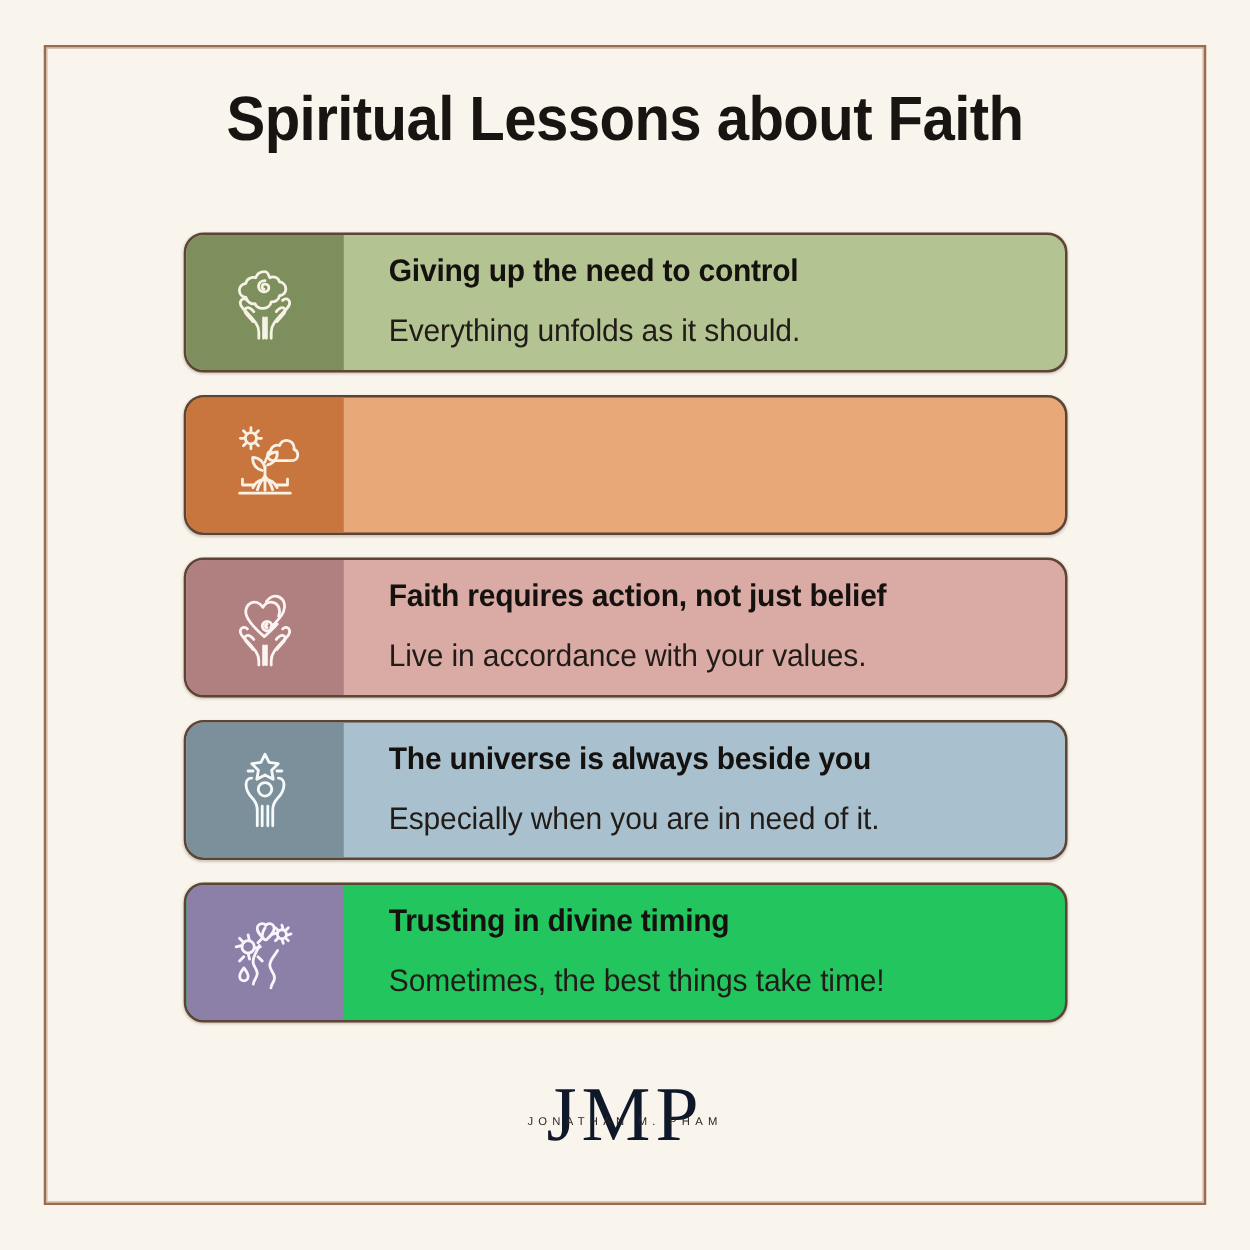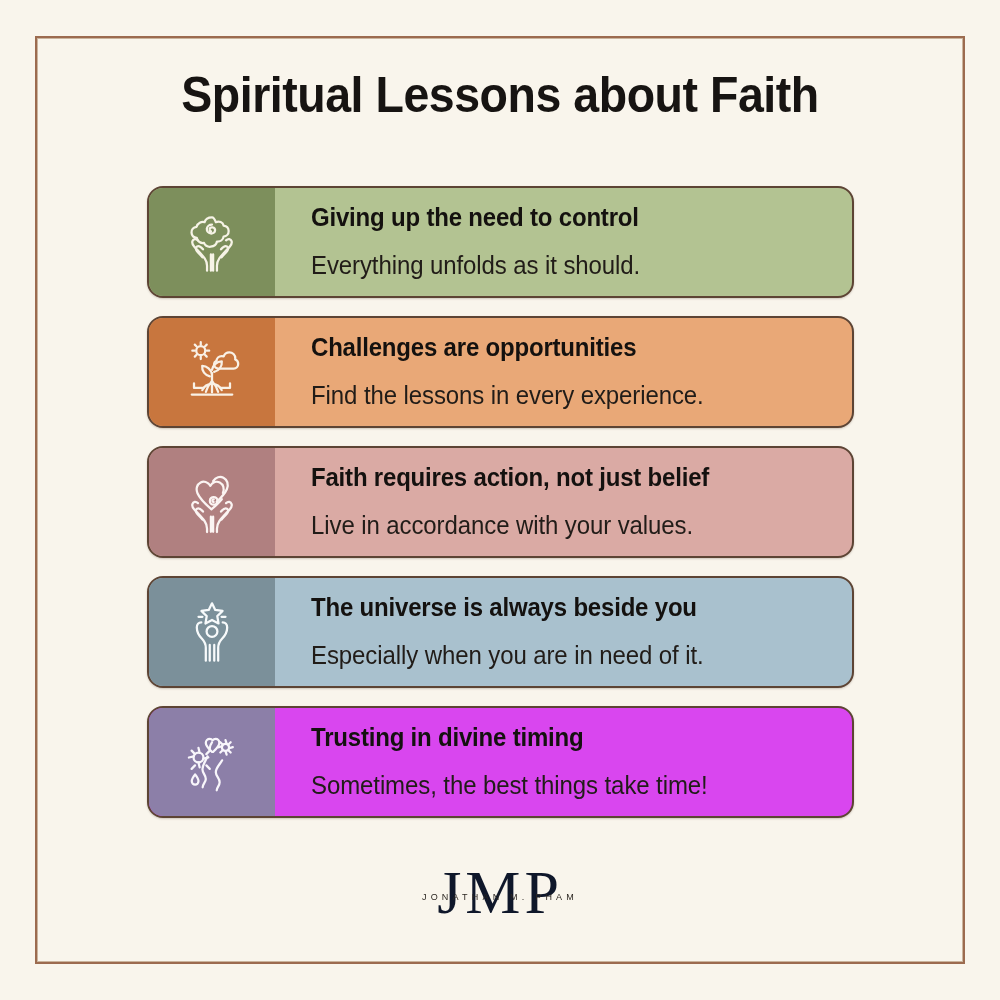--- a/index.html
+++ b/index.html
@@ -204,24 +204,20 @@
             <path d="M36 22.5c0-2.6 2.1-4.7 4.7-4.7.6 0 1.2.1 1.7.3.7-2.1 2.7-3.6 5-3.6 2.9 0 5.3 2.4 5.3 5.3 0 .4 0 .8-.1 1.1 1.6.6 2.7 2.1 2.7 3.9 0 2.3-1.8 4.1-4.1 4.1H37.5c-2 0-3.7-1.7-3.7-3.7 0-1.3.7-2.4 1.8-3"></path>
             <path d="M32 33v17"></path>
             <path d="M32 34c-.8-4.2-4.4-7.4-8.7-7.4-.5 4.5 2.5 8.4 6.8 9.3"></path>
             <path d="M32 30c.8-4.2 4.4-7.4 8.7-7.4.5 4.5-2.5 8.4-6.8 9.3"></path>
             <path d="M32 40c-2.5 2.8-4.4 6-5.4 9.6M32 40c2.5 2.8 4.4 6 5.4 9.6M32 42.5c-4.2 0-7.2 2.4-8.6 5.6M32 42.5c4.2 0 7.2 2.4 8.6 5.6"></path>
             <path d="M16 42v4.2h8.5M48 42v4.2h-8.5"></path>
             <path d="M14 52h36"></path>
           </svg>
         </span>
       </div>
-      <div class="card-body">
-        <div class="card-title">Challenges are opportunities</div>
-        <div class="card-sub">Find the lessons in every experience.</div>
-      </div>
     </div>
 
     <div class="card" style="background:#daaaa4;">
       <div class="card-icon" style="background:#b08080;">
         <span>
           <svg viewBox="0 0 64 64" fill="none" stroke="#fbf4f2" stroke-width="2" stroke-linecap="round" stroke-linejoin="round">
             <path d="M33 13.5c2.5-3.6 6.2-4.6 9.2-3.1 3.4 1.7 4.8 6.1 3 10.2-1.7 3.9-5.5 7.9-9.1 11.3"></path>
             <path d="M30.5 17.5c-2.3-3.3-5.8-4.3-8.6-2.9-3.2 1.6-4.5 5.7-2.8 9.6 2.2 5.1 8.1 10.6 12.4 14.3 2.9-2.5 6.5-5.7 9.2-9"></path>
             <path d="M30.5 17.5c2.2-3.2 5.6-4.2 8.4-2.9 3.1 1.5 4.4 5.6 2.8 9.4"></path>
             <circle cx="33.5" cy="31" r="3.4"></circle>
@@ -252,21 +248,21 @@
             <path d="M30 43.5v14M34 43.5v14"></path>
           </svg>
         </span>
       </div>
       <div class="card-body">
         <div class="card-title">The universe is always beside you</div>
         <div class="card-sub">Especially when you are in need of it.</div>
       </div>
     </div>
 
-    <div class="card" style="background:#d946ef;">
+    <div class="card" style="background:#22c55e;">
       <div class="card-icon" style="background:#8c7fa8;">
         <span>
           <svg viewBox="0 0 64 64" fill="none" stroke="#f8f6fb" stroke-width="2" stroke-linecap="round" stroke-linejoin="round">
 
             <path d="M32 23c-3.3-3.2-5.5-5.3-5.5-8 0-2 1.6-3.5 3.5-3.5 1.1 0 2 .5 2.6 1.3.6-.8 1.5-1.3 2.6-1.3 1.9 0 3.3 1.5 3.3 3.5 0 2.7-2.2 4.8-5.5 8"></path>
             <path d="M32 14.5c-1.3 1.8-2 3.9-2 5.8"></path>
 
             <circle cx="44" cy="19" r="3.2"></circle>
             <path d="M44 12.5l1 3.2M44 22.3l1 3.2M37.5 19l3.2-1M47.3 19.8l3.2-1M39.4 14.4l2.3 2.3M46.3 21.3l2.3 2.3M48.6 14.4l-2.3 2.3M41.7 21.3l-2.3 2.3"></path>
 

